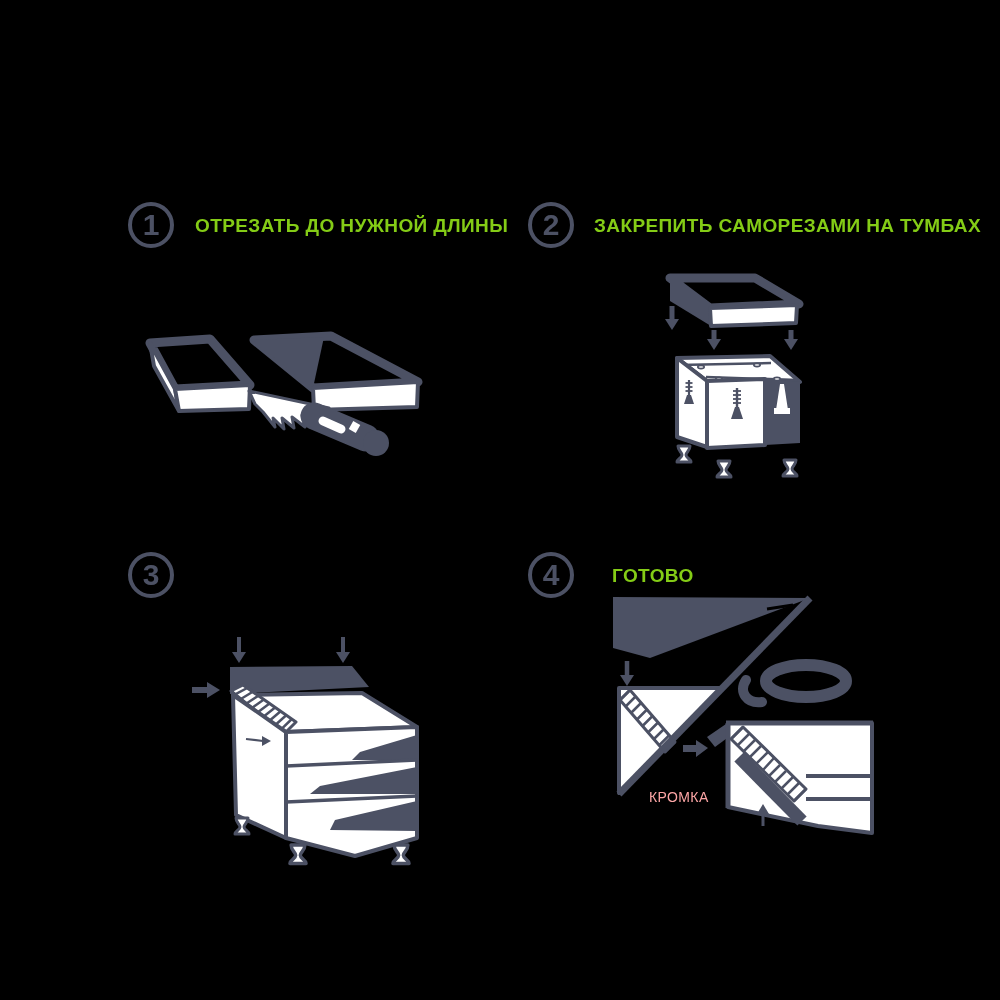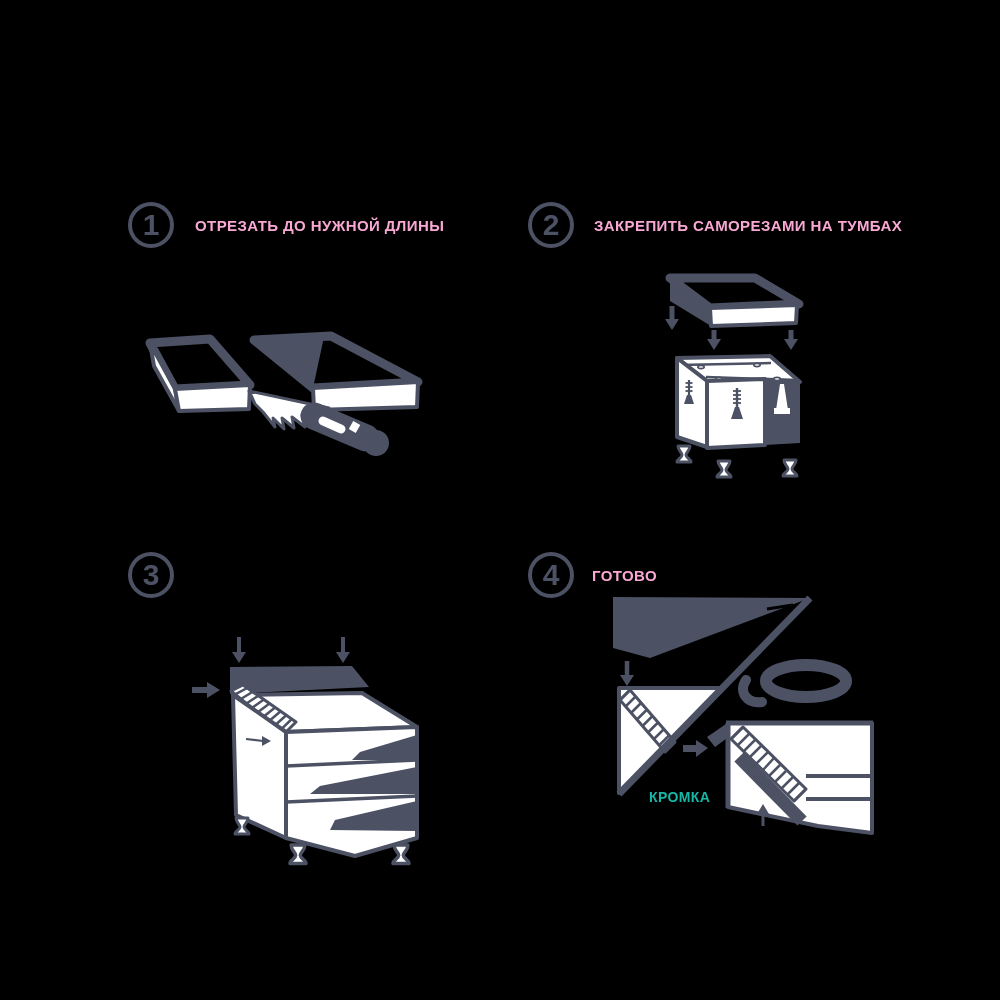--- a/index.html
+++ b/index.html
@@ -6,25 +6,25 @@
   .canvas{
     position:relative;width:1000px;height:1000px;background:#000;overflow:hidden;
     font-family:"Liberation Sans", sans-serif;
   }
   .step-circle{
     position:absolute;width:38px;height:38px;border:4.5px solid #4c5164;
     border-radius:50%;display:flex;align-items:center;justify-content:center;
     color:#4c5164;font-weight:bold;font-size:30px;
   }
   .step-title{
-    position:absolute;height:47px;line-height:47px;color:#f9a8d4;
-    font-weight:bold;font-size:15px;letter-spacing:0.4px;white-space:nowrap;
+    position:absolute;height:47px;line-height:47px;color:#84cc16;
+    font-weight:bold;font-size:19px;letter-spacing:0.4px;white-space:nowrap;
   }
   .part-label{
-    position:absolute;color:#14b8a6;font-weight:bold;font-size:14px;letter-spacing:0.4px;
+    position:absolute;color:#fca5a5;font-weight:normal;font-size:14px;letter-spacing:0.4px;
   }
   svg{position:absolute;left:0;top:0;}
   .ink{fill:#4c5164;}
   .ink-stroke{stroke:#4c5164;fill:none;}
   .white{fill:#ffffff;}
 </style>
 </head>
 <body>
 
 <div class="canvas">
@@ -39,21 +39,21 @@
   </div>
   <div class="step-title" style="left:594px;top:202px;">ЗАКРЕПИТЬ САМОРЕЗАМИ НА ТУМБАХ</div>
 
   <div class="step-circle" style="left:128px;top:552px;">
     <span>3</span>
   </div>
 
   <div class="step-circle" style="left:528px;top:552px;">
     <span>4</span>
   </div>
-  <div class="step-title" style="left:592px;top:552px;">ГОТОВО</div>
+  <div class="step-title" style="left:612px;top:552px;">ГОТОВО</div>
 
   <div class="part-label" style="left:649px;top:789px;">КРОМКА</div>
 
   <svg width="1000" height="1000" viewBox="0 0 1000 1000">
 
     <g>
 
       <polygon class="ink-stroke" stroke-width="9" stroke-linejoin="round" points="150,343 210,339 250,385 175,389"></polygon>
       <polygon class="white" stroke="#4c5164" stroke-width="4" stroke-linejoin="round" points="150,343 175,389 179,411 154,366"></polygon>
       <polygon class="white" stroke="#4c5164" stroke-width="4" stroke-linejoin="round" points="175,389 250,385 249,409 179,411"></polygon>

